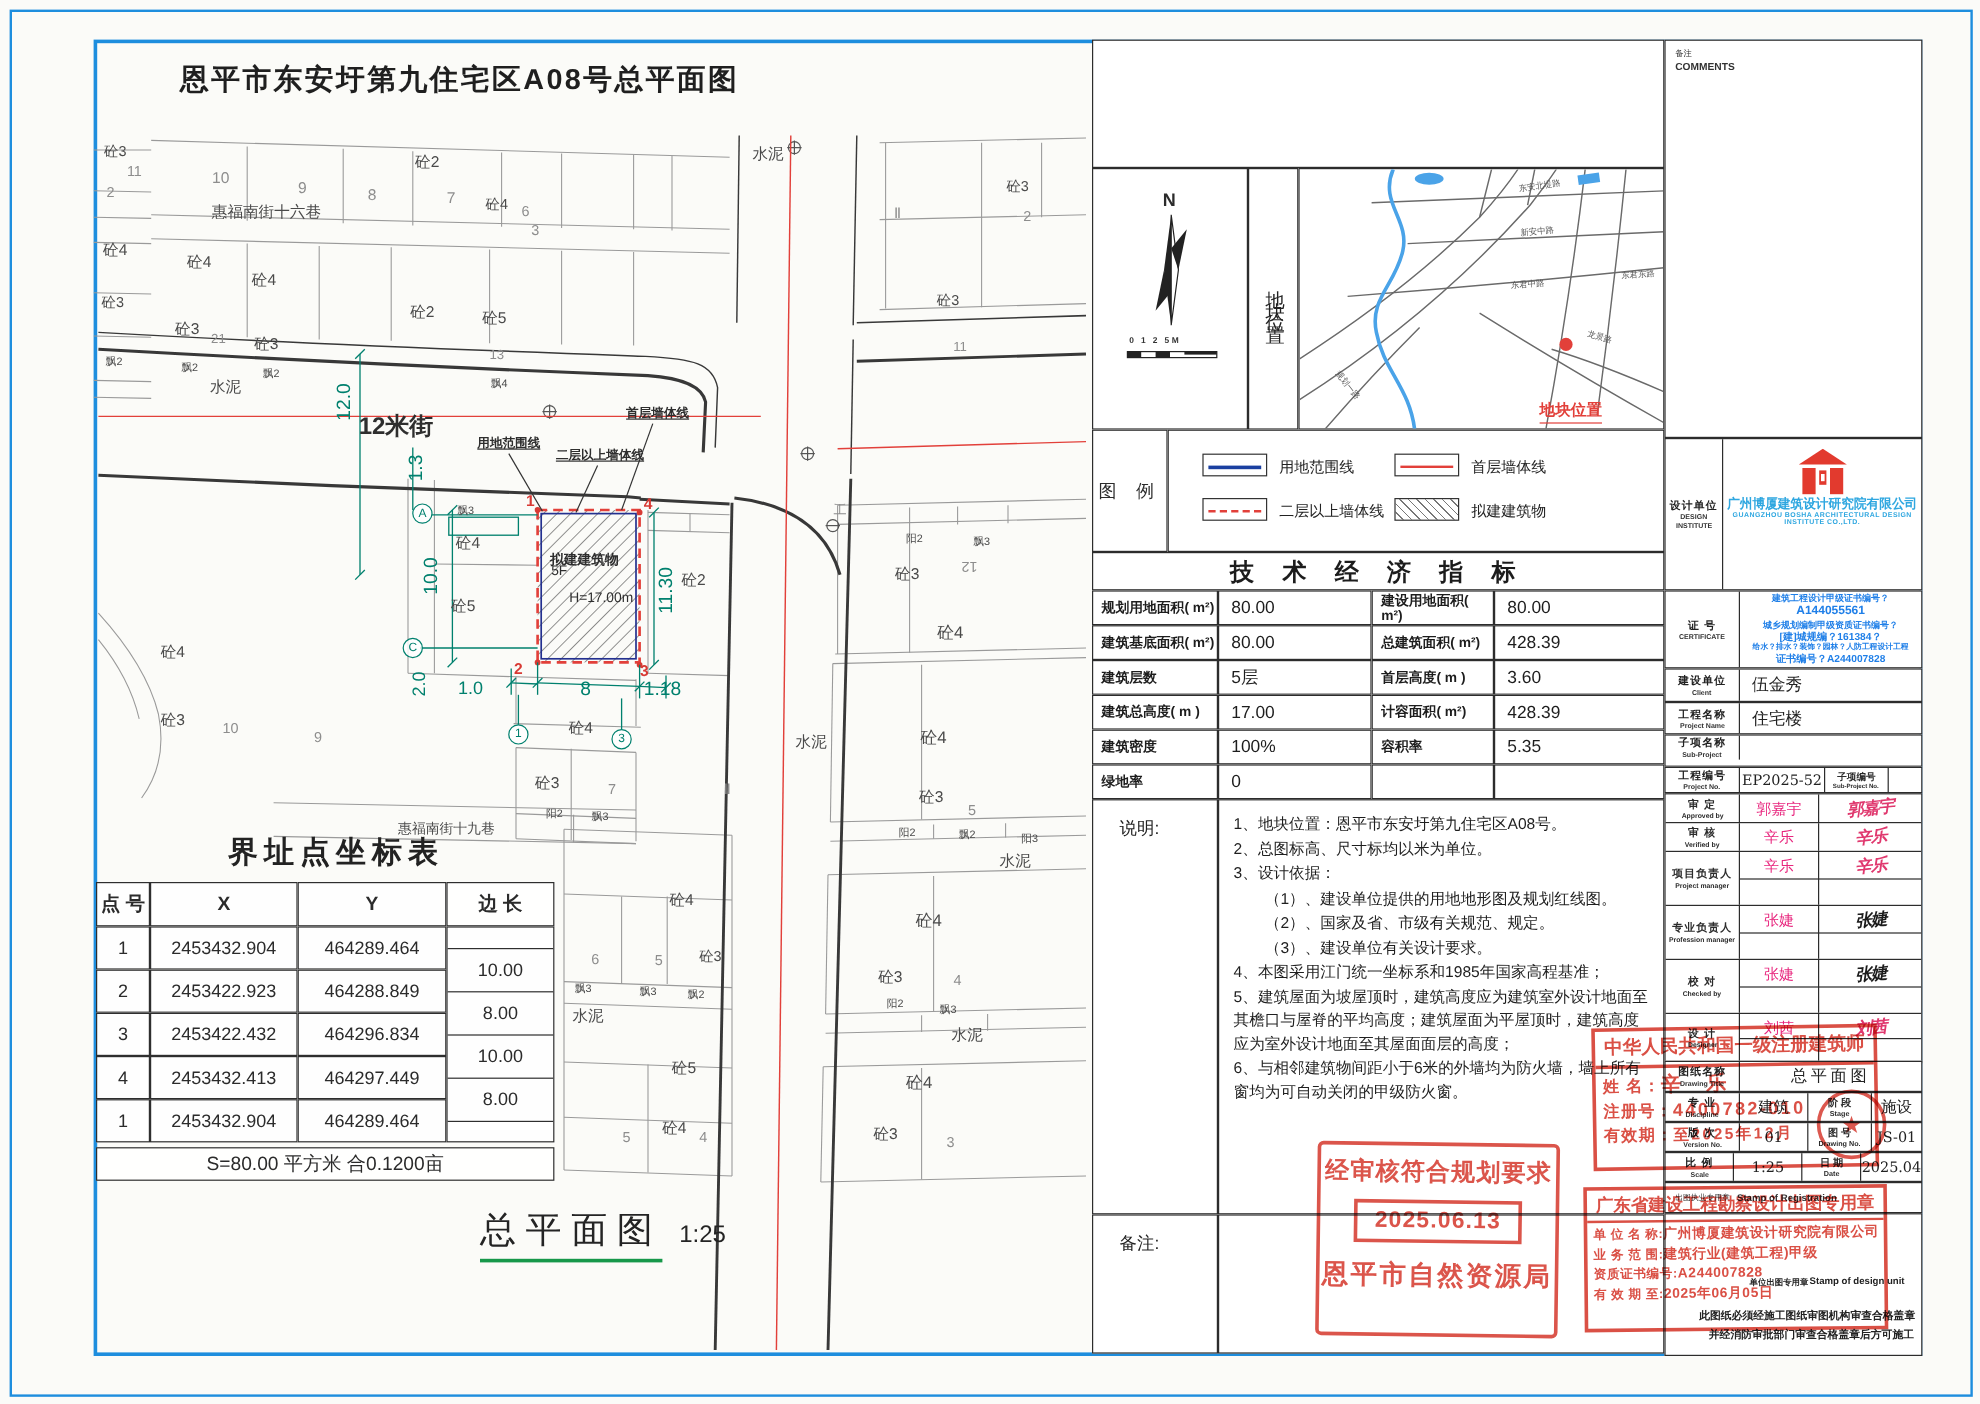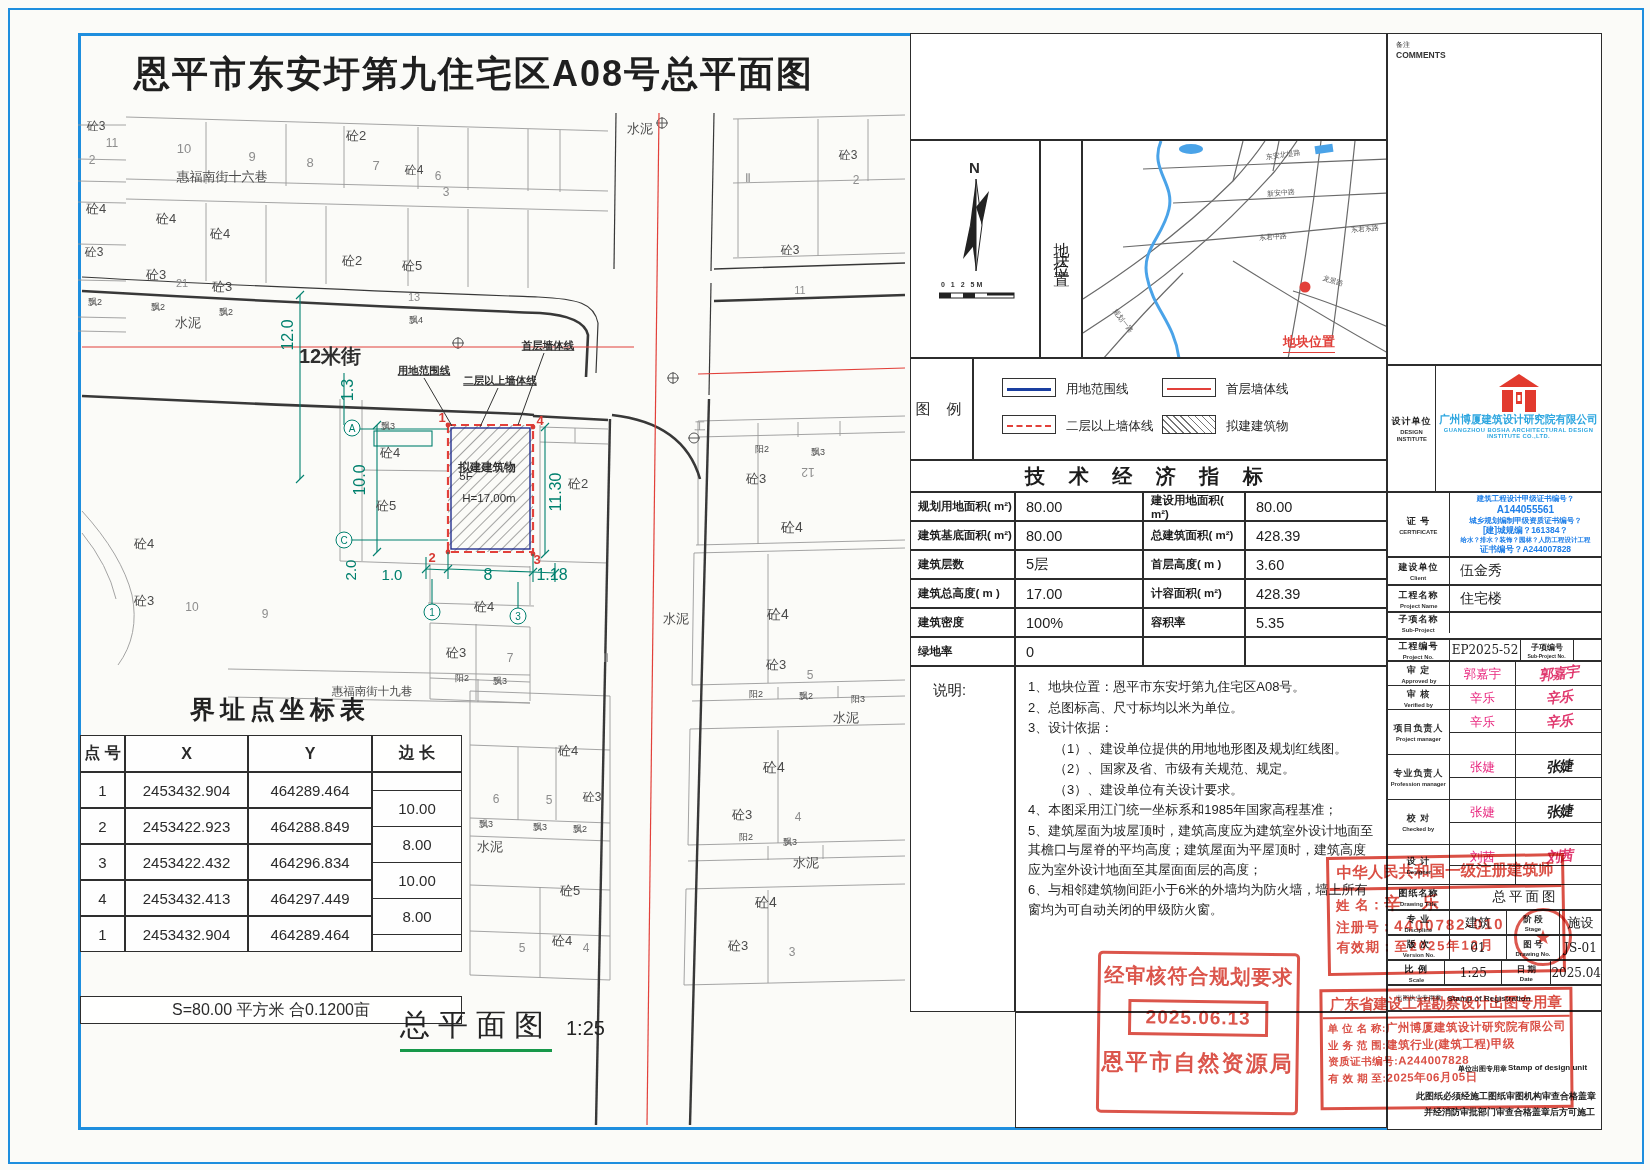--- a/index.html
+++ b/index.html
@@ -4,21 +4,21 @@
 <style>
   html,body{margin:0;padding:0;background:#d9d9d5;}
   #stage{position:relative;width:1650px;height:1170px;background:#fbfbf8;overflow:hidden;
          font-family:"Liberation Sans", sans-serif;color:#2b2b2b;}
   .abs{position:absolute;}
   .ni{pointer-events:none;}
   
   #frame-outer{left:8px;top:8px;width:1632px;height:1152px;border:2px solid #1e8ede;}
   #frame-inner{left:78px;top:33px;width:1524px;height:1097px;border:3px solid #1e8ede;box-sizing:border-box;}
   
-  #plan-title{left:134px;top:50px;font-size:36px;letter-spacing:2px;font-weight:600;color:#1f1f1f;white-space:nowrap;}
+  #plan-title{left:150px;top:50px;font-size:24px;letter-spacing:2px;font-weight:600;color:#1f1f1f;white-space:nowrap;}
   #plan-wrap{left:78px;top:33px;width:832px;height:892px;}
   #plan-labels{left:0;top:0;width:832px;height:1097px;}
   .pl{position:absolute;transform:translate(-50%,-50%);color:#4a4a4a;font-size:12px;white-space:nowrap;line-height:1;}
   .pl.g2{color:#8d8d8d;}
   .pl.t{color:#00806e;}
   .pl.r{color:#d83a34;}
   .pl.k{color:#2e2e2e;}
   .pl.u{text-decoration:underline;}
   .pl.m{border:1.5px solid #00806e;border-radius:50%;width:15px;height:15px;line-height:15px;
         text-align:center;font-size:10px;color:#00806e;background:rgba(255,255,255,.8);}
@@ -28,21 +28,21 @@
   #coord-head{left:80px;top:735px;width:292px;height:37px;display:grid;grid-template-columns:45px 123px 124px;}
   #coord-rows{left:80px;top:772px;width:292px;display:grid;grid-template-columns:45px 123px 124px;grid-auto-rows:36px;}
   .ct-cell{box-sizing:border-box;border:1px solid #2e2e2e;display:flex;align-items:center;justify-content:center;
            font-size:15px;background:rgba(255,255,255,.8);}
   #coord-head .ct-cell{font-size:16px;font-weight:600;}
   #edge-head{left:372px;top:735px;width:90px;height:37px;font-size:16px;font-weight:600;
              display:flex;align-items:center;justify-content:center;}
   #coord-edges{left:372px;top:772px;width:90px;height:180px;box-sizing:border-box;border:1px solid #2e2e2e;background:rgba(255,255,255,.8);}
   #coord-edges .sp{height:18px;border-bottom:1px solid #2e2e2e;box-sizing:border-box;}
   #coord-edges .edge-v{height:36px;border-bottom:1px solid #2e2e2e;box-sizing:border-box;display:flex;align-items:center;justify-content:center;font-size:15px;}
-  #coord-foot{left:80px;top:996px;width:382px;height:28px;display:flex;align-items:center;justify-content:center;font-size:16px;}
+  #coord-foot{left:80px;top:956px;width:382px;height:28px;display:flex;align-items:center;justify-content:center;font-size:16px;}
   #plan-foot{left:400px;top:1005px;display:flex;align-items:baseline;}
   #plan-foot .big{font-size:30px;letter-spacing:8px;color:#242424;border-bottom:3px solid #17984a;padding-bottom:3px;}
   #plan-foot .sc{font-size:20px;margin-left:14px;color:#242424;}
   
   .cell{box-sizing:border-box;border:1px solid #2c2c2c;background:#fff;}
   .vtext{writing-mode:vertical-rl;text-orientation:upright;letter-spacing:10px;font-size:16px;color:#222;
          display:flex;align-items:center;justify-content:center;}
   #legend-grid{position:absolute;left:0;top:0;width:100%;height:100%;}
   .lg-sw{position:absolute;width:54px;height:19px;border:1px solid #333;box-sizing:border-box;background:#fff;}
   .lg-sw .ln{position:absolute;left:4px;right:4px;top:50%;}
@@ -329,21 +329,21 @@
         <span class="pl t" style="left: 270px; top: 357px; font-size: 16px; transform: translate(-50%, -50%) rotate(-90deg);">1.3</span>
         <span class="pl k u" style="left: 346px; top: 337px; font-size: 10.5px; font-weight: 700; transform: translate(-50%, -50%);">用地范围线</span>
         <span class="pl k u" style="left: 422px; top: 347px; font-size: 10.5px; font-weight: 700; transform: translate(-50%, -50%);">二层以上墙体线</span>
         <span class="pl k u" style="left: 470px; top: 312px; font-size: 10.5px; font-weight: 700; transform: translate(-50%, -50%);">首层墙体线</span>
         <span class="pl" style="left: 310px; top: 393px; font-size: 9px; transform: translate(-50%, -50%);">飘3</span>
         <span class="pl" style="left: 312px; top: 419px; font-size: 13px; transform: translate(-50%, -50%);">砼4</span>
         <span class="pl" style="left: 308px; top: 472px; font-size: 13px; transform: translate(-50%, -50%);">砼5</span>
         <span class="pl" style="left: 500px; top: 450px; font-size: 13px; transform: translate(-50%, -50%);">砼2</span>
         <span class="pl k" style="left: 409px; top: 435px; font-size: 11.5px; font-weight: 700; transform: translate(-50%, -50%);">拟建建筑物</span>
         <span class="pl k" style="left: 388px; top: 444px; font-size: 11.5px; transform: translate(-50%, -50%);">5F</span>
-        <span class="pl k" style="left: 411px; top: 466px; font-size: 11.5px; transform: translate(-50%, -50%);">H=17.00m</span>
+        <span class="pl k" style="left: 423px; top: 466px; font-size: 11.5px; transform: translate(-50%, -50%);">H=17.00m</span>
         <span class="pl r" style="left: 364px; top: 384px; font-size: 13px; font-weight: 700; transform: translate(-50%, -50%);">1</span>
         <span class="pl r" style="left: 462px; top: 387px; font-size: 13px; font-weight: 700; transform: translate(-50%, -50%);">4</span>
         <span class="pl r" style="left: 354px; top: 524px; font-size: 13px; font-weight: 700; transform: translate(-50%, -50%);">2</span>
         <span class="pl r" style="left: 459px; top: 526px; font-size: 13px; font-weight: 700; transform: translate(-50%, -50%);">3</span>
         <span class="pl t" style="left: 282px; top: 447px; font-size: 16px; transform: translate(-50%, -50%) rotate(-90deg);">10.0</span>
         <span class="pl t" style="left: 478px; top: 459px; font-size: 16px; transform: translate(-50%, -50%) rotate(-90deg);">11.30</span>
         <span class="pl t" style="left: 272px; top: 537px; font-size: 15px; transform: translate(-50%, -50%) rotate(-90deg);">2.0</span>
         <span class="pl t" style="left: 314px; top: 541px; font-size: 15px; transform: translate(-50%, -50%);">1.0</span>
         <span class="pl t" style="left: 410px; top: 542px; font-size: 16px; transform: translate(-50%, -50%);">8</span>
         <span class="pl t" style="left: 474px; top: 542px; font-size: 16px; transform: translate(-50%, -50%);">1.18</span>
@@ -551,20 +551,21 @@
         <div class="ln2">3、设计依据：</div>
         <div class="ln2 ind">（1）、建设单位提供的用地地形图及规划红线图。</div>
         <div class="ln2 ind">（2）、国家及省、市级有关规范、规定。</div>
         <div class="ln2 ind">（3）、建设单位有关设计要求。</div>
         <div class="ln2">4、本图采用江门统一坐标系和1985年国家高程基准；</div>
         <div class="ln2">5、建筑屋面为坡屋顶时，建筑高度应为建筑室外设计地面至其檐口与屋脊的平均高度；建筑屋面为平屋顶时，建筑高度应为室外设计地面至其屋面面层的高度；</div>
         <div class="ln2">6、与相邻建筑物间距小于6米的外墙均为防火墙，墙上所有窗均为可自动关闭的甲级防火窗。</div>
       </div>
   </div>
 
+  <div class="abs cell panel-lbl" style="left:910px;top:1012px;width:105px;height:116px;">备注:</div>
   <div class="abs cell" style="left:1015px;top:1012px;width:372px;height:116px;"></div>
 
   <div class="abs" id="titleblock" style="left:1387px;top:33px;width:215px;height:1097px;">
 
     <div class="tb-row" style="top:0;height:332px;display:block;">
       <div style="padding:6px 0 0 8px;">
         <div style="font-size:7px;color:#333;">备注</div>
         <div style="font-size:8.5px;font-weight:700;color:#333;">COMMENTS</div>
       </div>
     </div>

